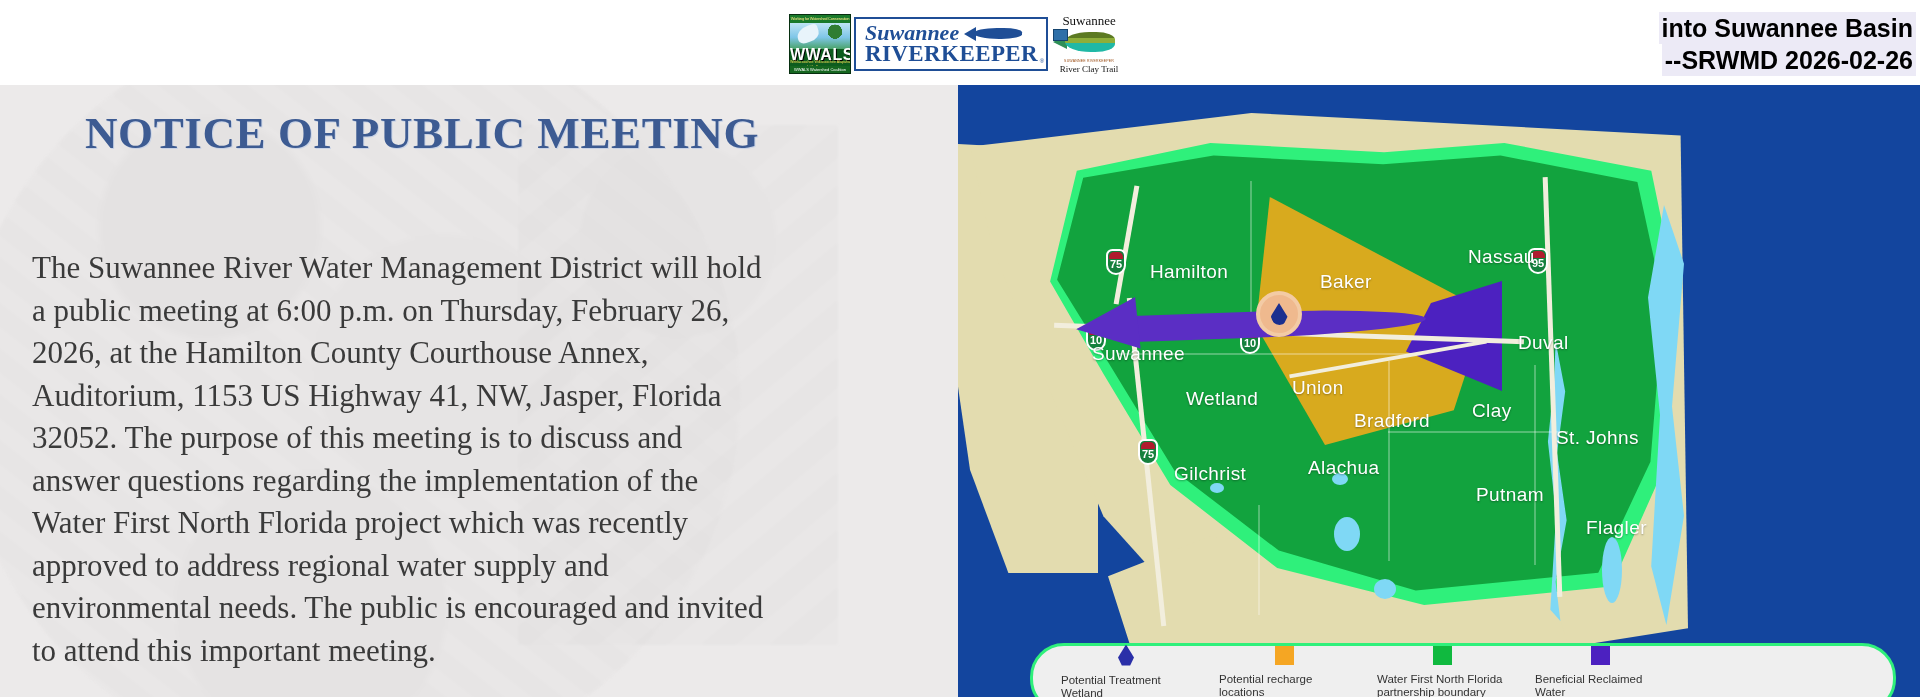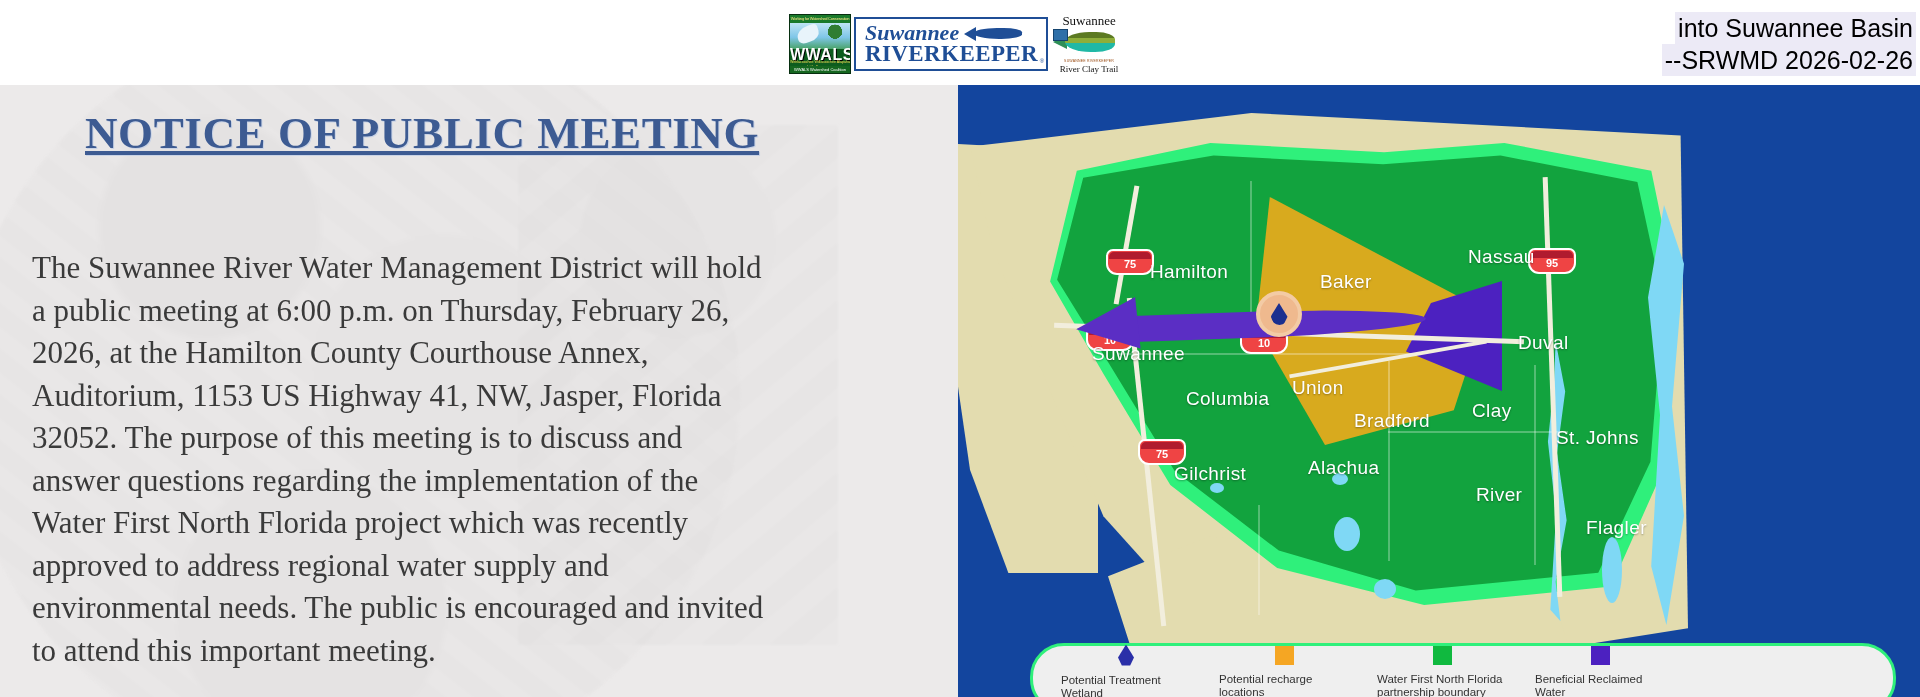--- a/index.html
+++ b/index.html
@@ -2,21 +2,21 @@
 <html><head>
 <meta charset="utf-8">
 <style>
   * { margin:0; padding:0; box-sizing:border-box; }
   html,body { width:1920px; height:697px; overflow:hidden; background:#ffffff;
               font-family:"Liberation Sans", sans-serif; }
 
   
   .header { position:relative; width:1920px; height:85px; background:#ffffff; }
   .hdr-left  { position:absolute; left:4px;  top:12px; text-align:left;  }
-  .hdr-right { position:absolute; right:4px; top:12px; text-align:right; }
+  .hdr-right { position:absolute; right:4px; top:12px; text-align:right;font-weight:bold; }
   .hdr-left div, .hdr-right div{
     display:inline-block; font-size:25px; line-height:32px; color:#000000;
     background:#eceaf6; padding:0 3px; white-space:nowrap;
   }
   .hdr-left div { display:block; width:fit-content; }
   .hdr-right div { display:block; width:fit-content; margin-left:auto; }
 
   
   .logos { position:absolute; left:789px; top:13px; height:62px;
            display:flex; align-items:center; gap:3px; }
@@ -90,39 +90,39 @@
                   radial-gradient(circle at 45% 78%, #dfdddd 0 18%, transparent 19%),
                   repeating-linear-gradient(38deg, #e7e5e5 0 18px, #e3e1e1 18px 36px);
                 filter:blur(1px); }
   .notice .wm2 { position:absolute; right:120px; top:40px; width:320px; height:520px;
                  opacity:.45; filter:blur(1px);
                  background:
                    radial-gradient(circle at 50% 22%, #e0dede 0 22%, transparent 23%),
                    repeating-linear-gradient(-40deg, #e6e4e4 0 22px, #e1dfdf 22px 44px); }
   .notice .title { position:absolute; left:85px; top:22px; font-family:"Liberation Serif", serif;
                    font-weight:bold; font-size:45px; letter-spacing:0.6px;
-                   color:#3d5b92; text-shadow:1px 1px 0 #c9d3e6;text-decoration:underline; }
+                   color:#3d5b92; text-shadow:1px 1px 0 #c9d3e6; }
   .notice .body  { position:absolute; left:32px; top:162px; width:740px;
                    font-family:"Liberation Serif", serif; font-size:31px; line-height:42.5px;
                    color:#3a3a3a; }
 
   
   .map { position:absolute; left:958px; top:0; width:962px; height:612px;
          background:#13459e; overflow:hidden; }
   .landmass { position:absolute; }
   .tan  { background:#e3dcaf; }
   .dgrn { background:#12a33e; }
   .lgrn { background:#2ff07b; }
   .water{ background:#7fd8f5; }
 
   .cty { position:absolute; color:#ffffff; font-size:19px; letter-spacing:.4px;
          text-shadow:0 1px 2px rgba(0,0,0,.35); white-space:nowrap; }
   .cline { position:absolute; background:rgba(255,255,255,.28); }
   .road { position:absolute; background:#f2eedd; }
-  .shield { position:absolute; width:48px; height:26px; background:#ef4444;
+  .shield { position:absolute; width:20px; height:26px; background:#15803d;
             border:2px solid #ffffff; border-radius:7px 7px 11px 11px;
             color:#ffffff; font-size:11px; font-weight:bold; text-align:center;
             line-height:27px; }
   .shield::before { content:""; position:absolute; left:1px; right:1px; top:1px;
             height:7px; background:#b01b2e; border-radius:5px 5px 0 0; }
 
   .arrow { position:absolute; left:118px; top:213px; width:350px; height:60px; }
   .arrow .shaft { position:absolute; left:50px; top:13px; width:300px; height:26px;
                   background:#5b2ec4; border-radius:0 60% 60% 0/0 50% 50% 0;
                   transform:rotate(-2deg); }
@@ -260,28 +260,28 @@
 
     <div class="wetpin">
       <span class="drop"></span>
     </div>
 
     <div class="cty" style="left:192px; top:176px;">Hamilton</div>
     <div class="cty" style="left:362px; top:186px;">Baker</div>
     <div class="cty" style="left:510px; top:161px;">Nassau</div>
     <div class="cty" style="left:134px; top:258px;">Suwannee</div>
     <div class="cty" style="left:560px; top:247px;">Duval</div>
-    <div class="cty" style="left:228px; top:303px;">Columbia</div>
+    <div class="cty" style="left:228px; top:303px;">Wetland</div>
     <div class="cty" style="left:334px; top:292px;">Union</div>
     <div class="cty" style="left:396px; top:325px;">Bradford</div>
     <div class="cty" style="left:514px; top:315px;">Clay</div>
     <div class="cty" style="left:598px; top:342px;">St. Johns</div>
     <div class="cty" style="left:350px; top:372px;">Alachua</div>
     <div class="cty" style="left:216px; top:378px;">Gilchrist</div>
-    <div class="cty" style="left:518px; top:399px;">River</div>
+    <div class="cty" style="left:518px; top:399px;">Putnam</div>
     <div class="cty" style="left:628px; top:432px;">Flagler</div>
 
     <div class="legend">
       <div class="lgi">
         <span class="dropico"></span>
         <span class="lbl">Potential Treatment Wetland</span>
       </div>
       <div class="lgi">
         <span class="sw" style="background:#f5a623;"></span>
         <span class="lbl">Potential recharge locations</span>

